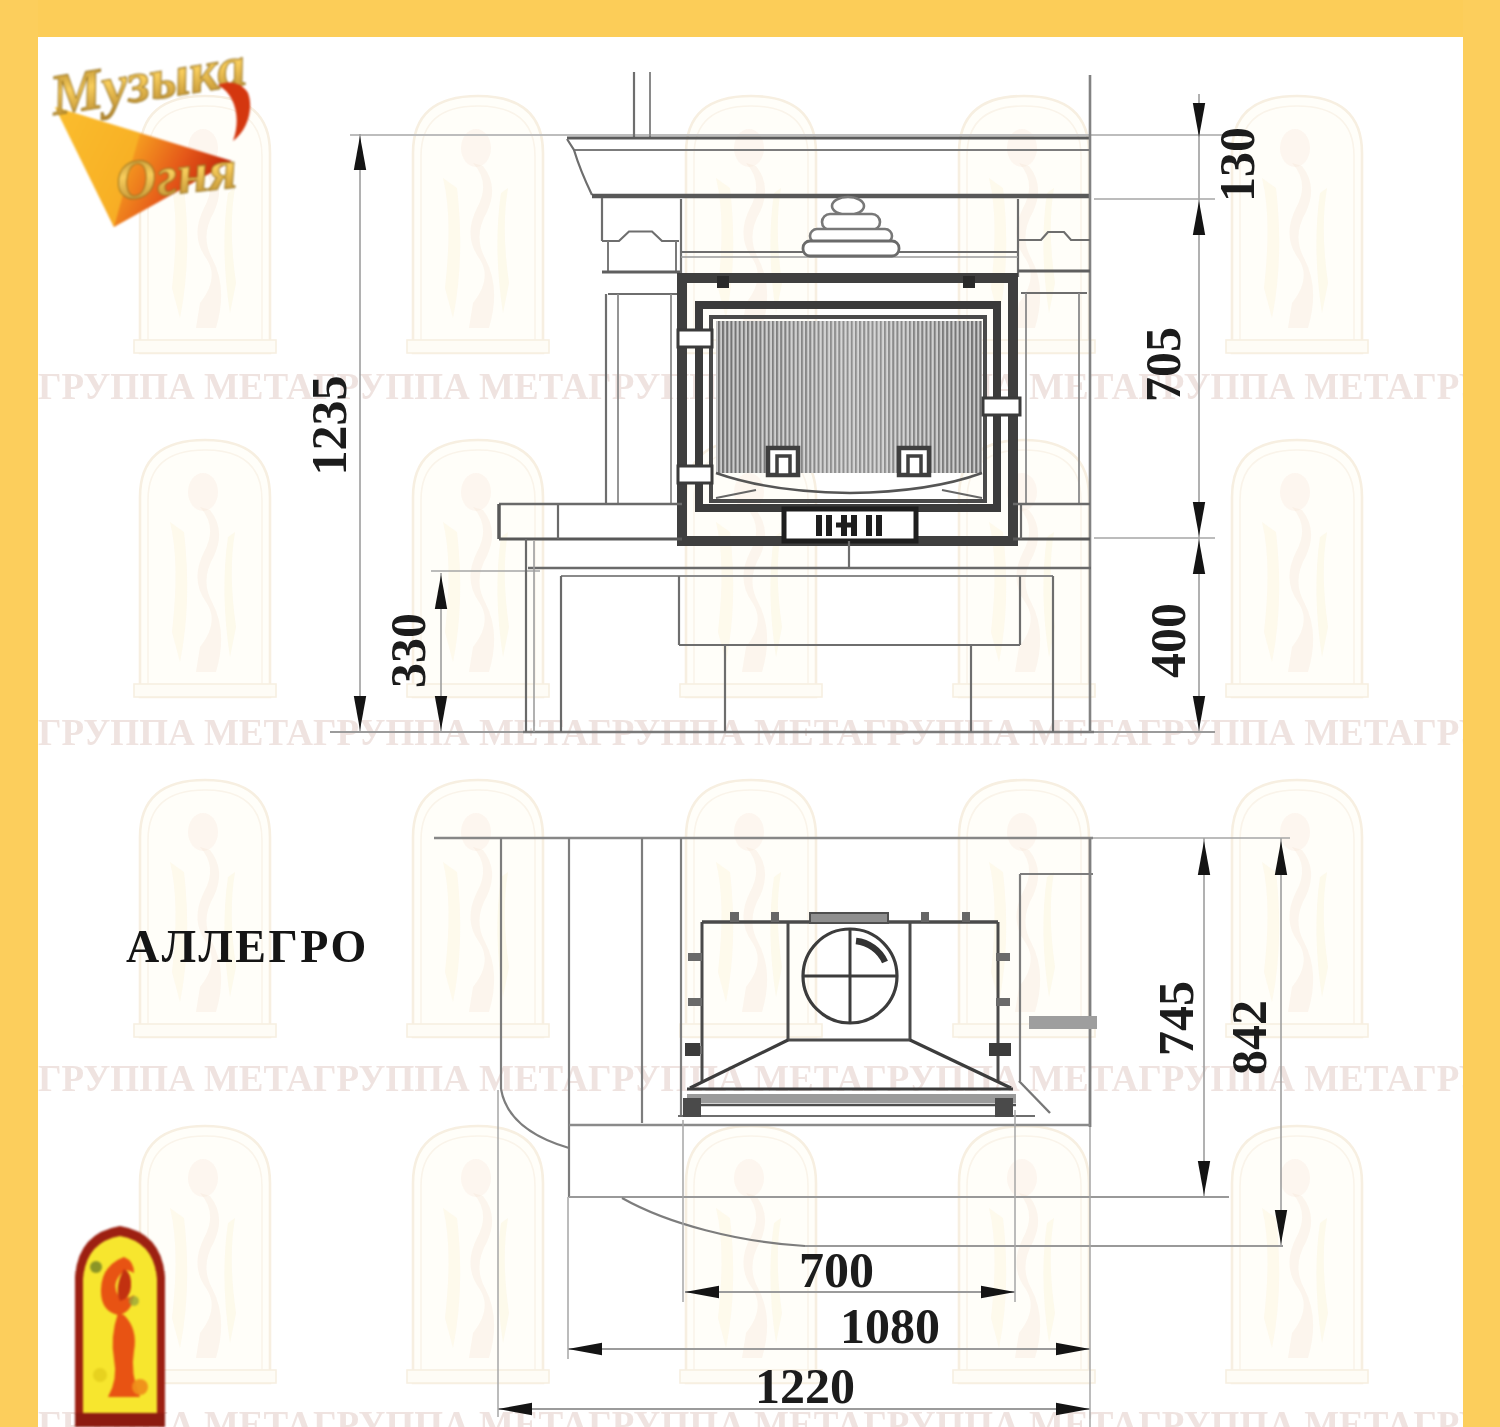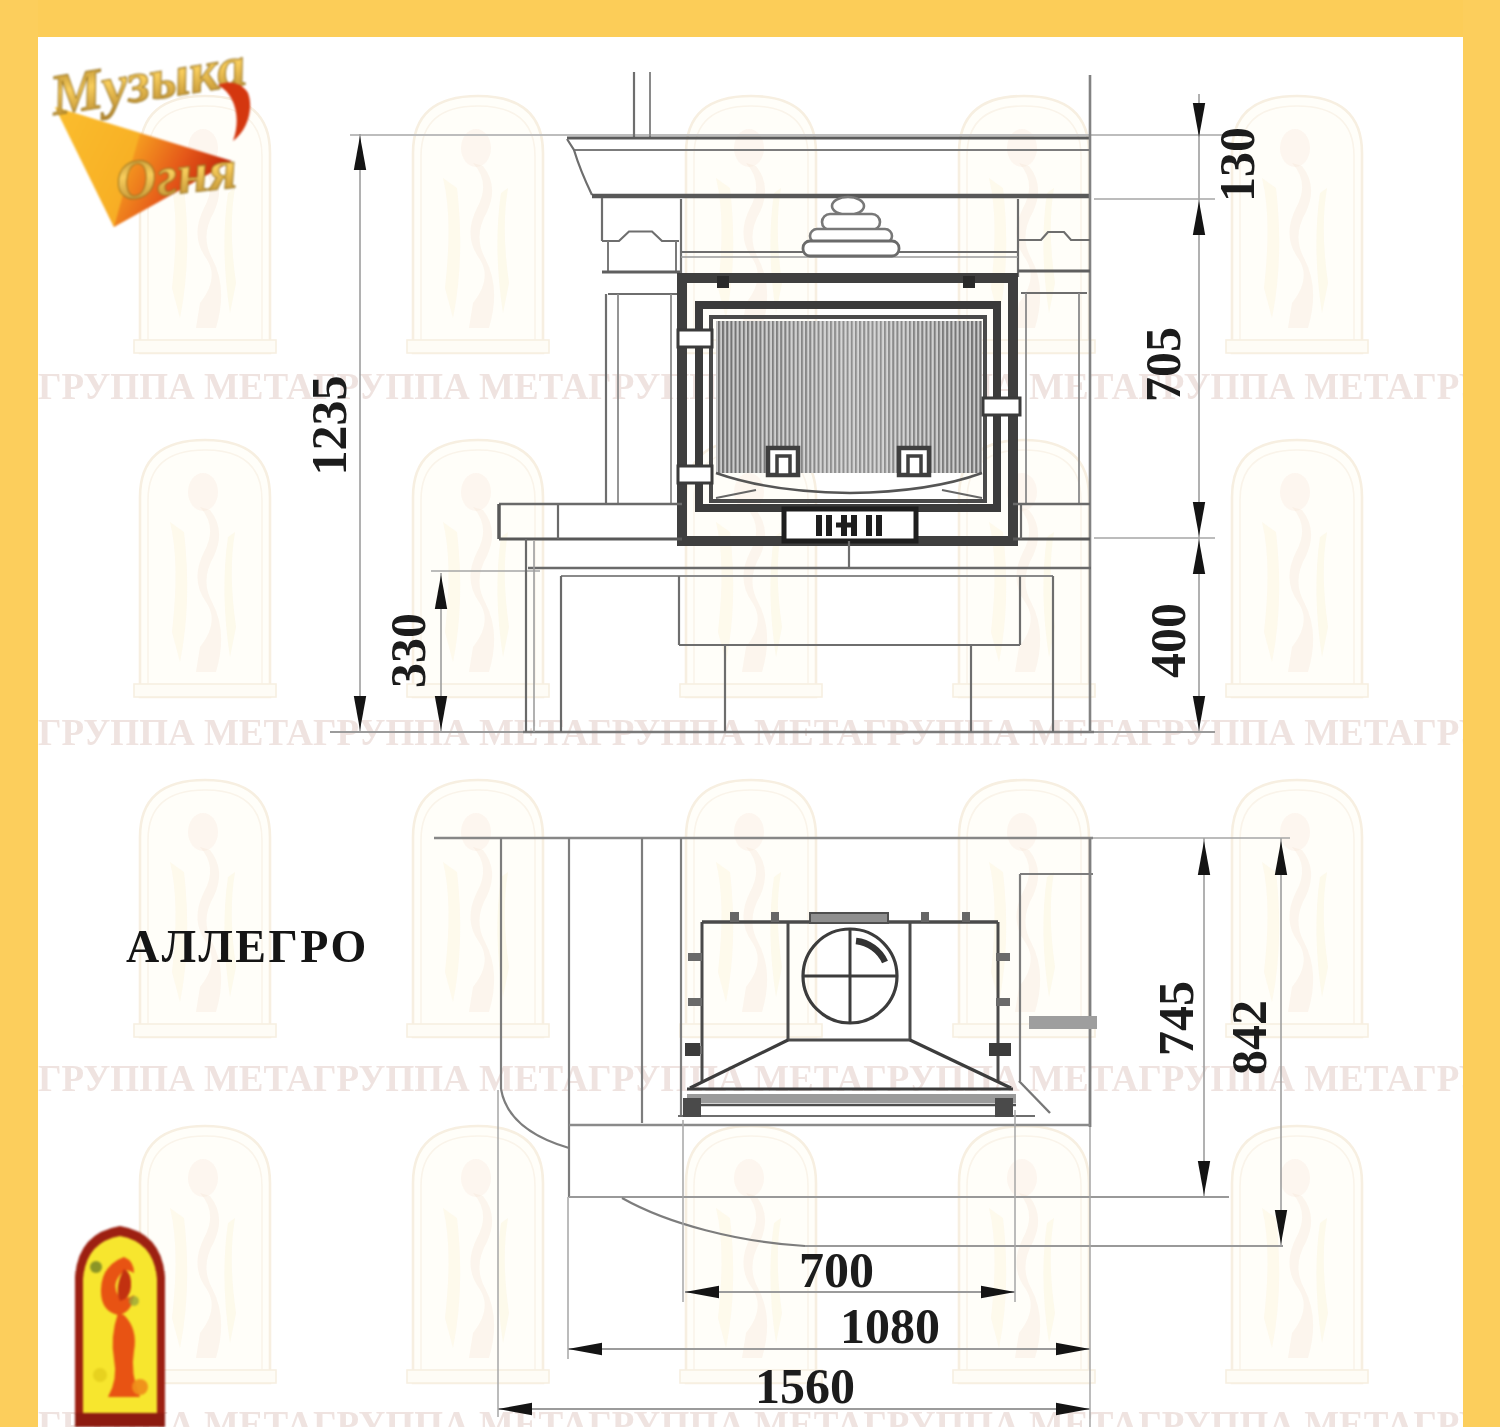--- a/index.html
+++ b/index.html
@@ -446,21 +446,21 @@
 <div class="dimv" style="left:1131px;top:612px;width:75px;">400</div>
 
 <div class="dimv" style="left:1139px;top:990px;width:75px;">745</div>
 
 <div class="dimv" style="left:1212px;top:1009px;width:75px;">842</div>
 
 <div class="dimh" style="left:799px;top:1242px;width:100px;">700</div>
 
 <div class="dimh" style="left:840px;top:1298px;width:100px;">1080</div>
 
-<div class="dimh" style="left:755px;top:1358px;width:100px;">1560</div>
+<div class="dimh" style="left:755px;top:1358px;width:100px;">1220</div>
 
 <svg width="240" height="200" viewBox="0 0 240 200" style="position:absolute;left:40px;top:47px;overflow:visible;filter:blur(1.3px)" xmlns="http://www.w3.org/2000/svg">
 <defs>
 <linearGradient id="lgw" x1="0" y1="0" x2="1" y2="0.35">
  <stop offset="0" stop-color="#ffd84e"></stop>
         <stop offset="0.5" stop-color="#f59b20"></stop>
  <stop offset="0.78" stop-color="#e55819"></stop>
         <stop offset="1" stop-color="#c52b0b"></stop>
 </linearGradient>
 <linearGradient id="lgt" x1="0" y1="0" x2="0" y2="1">

